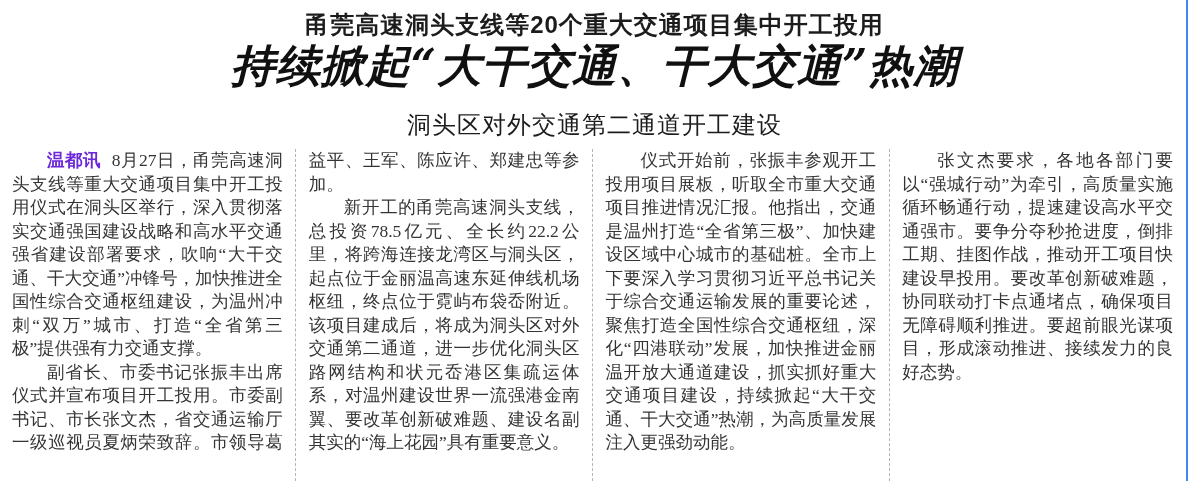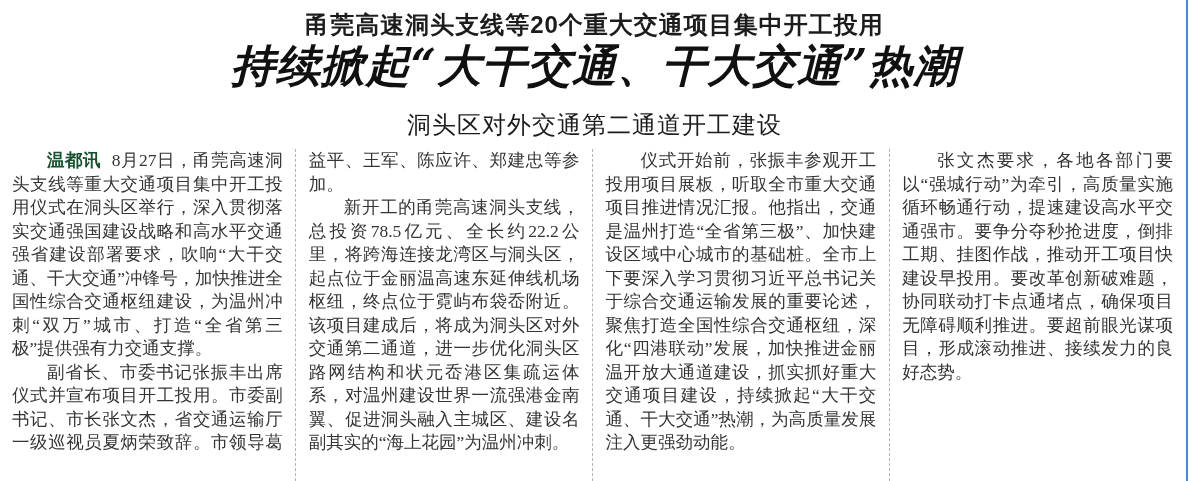--- a/index.html
+++ b/index.html
@@ -60,21 +60,21 @@
     line-height: 23.5px;
     text-align: justify;
     color: #343434;
   }
   .body-cols p {
     margin: 0;
     text-indent: 2em;
   }
   .leadin {
     font-weight: bold;
-    color: #14532d;
+    color: #6d28d9;
     margin-right: 0.6em;
   }
   
   .crop-line {
     position: absolute;
     top: 0;
     right: 1px;
     width: 2px;
     height: 100%;
     background: #4286f5;
@@ -90,21 +90,21 @@
     <h1 class="headline">持续掀起“大干交通、干大交通”热潮</h1>
     <div class="subhead">洞头区对外交通第二通道开工建设</div>
   </header>
 
   <main class="body-cols">
     <p><span class="leadin">温都讯</span><span>8月27日，甬莞高速洞头支线等重大交通项目集中开工投用仪式在洞头区举行，深入贯彻落实交通强国建设战略和高水平交通强省建设部署要求，吹响“大干交通、干大交通”冲锋号，加快推进全国性综合交通枢纽建设，为温州冲刺“双万”城市、打造“全省第三极”提供强有力交通支撑。</span></p>
 
     <p>副省长、市委书记张振丰出席仪式并宣布项目开工投用。市委副书记、市长张文杰，省交通运输厅一级巡视员夏炳荣致辞。市领导葛益平、王军、陈应许、郑建忠等参加。</p>
 
 
-    <p>新开工的甬莞高速洞头支线，总投资78.5亿元、全长约22.2公里，将跨海连接龙湾区与洞头区，起点位于金丽温高速东延伸线机场枢纽，终点位于霓屿布袋岙附近。该项目建成后，将成为洞头区对外交通第二通道，进一步优化洞头区路网结构和状元岙港区集疏运体系，对温州建设世界一流强港金南翼、促进洞头融入主城区、建设名副其实的“海上花园”为温州冲刺。</p>
+    <p>新开工的甬莞高速洞头支线，总投资78.5亿元、全长约22.2公里，将跨海连接龙湾区与洞头区，起点位于金丽温高速东延伸线机场枢纽，终点位于霓屿布袋岙附近。该项目建成后，将成为洞头区对外交通第二通道，进一步优化洞头区路网结构和状元岙港区集疏运体系，对温州建设世界一流强港金南翼、要改革创新破难题、建设名副其实的“海上花园”具有重要意义。</p>
 
     <p>仪式开始前，张振丰参观开工投用项目展板，听取全市重大交通项目推进情况汇报。他指出，交通是温州打造“全省第三极”、加快建设区域中心城市的基础桩。全市上下要深入学习贯彻习近平总书记关于综合交通运输发展的重要论述，聚焦打造全国性综合交通枢纽，深化“四港联动”发展，加快推进金丽温开放大通道建设，抓实抓好重大交通项目建设，持续掀起“大干交通、干大交通”热潮，为高质量发展注入更强劲动能。</p>
 
     <p>张文杰要求，各地各部门要以“强城行动”为牵引，高质量实施循环畅通行动，提速建设高水平交通强市。要争分夺秒抢进度，倒排工期、挂图作战，推动开工项目快建设早投用。要改革创新破难题，协同联动打卡点通堵点，确保项目无障碍顺利推进。要超前眼光谋项目，形成滚动推进、接续发力的良好态势。</p>
 
   </main>
 
   <div class="crop-line"></div>
 
 </div>

